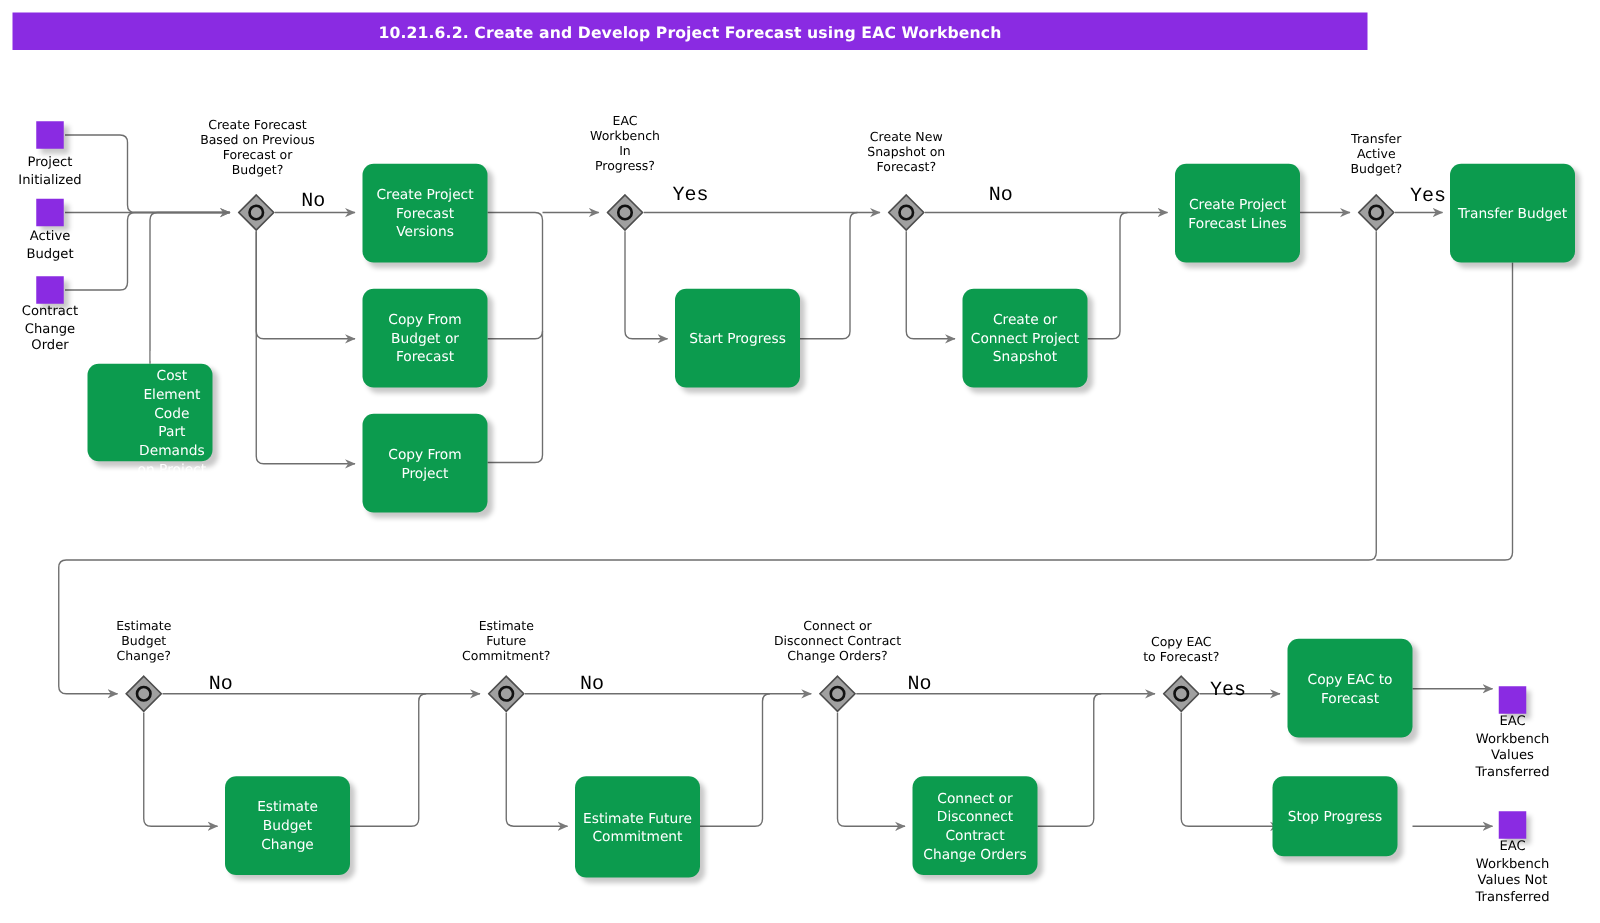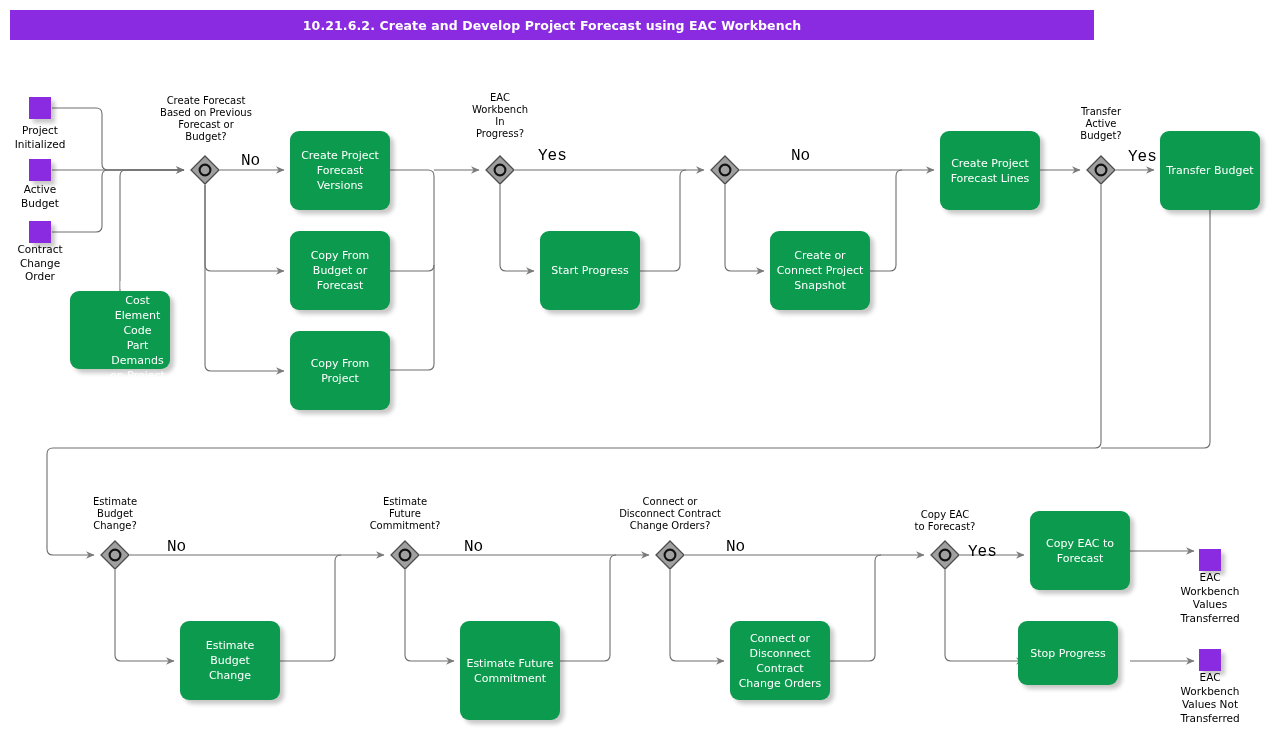--- a/index.html
+++ b/index.html
@@ -198,21 +198,21 @@
   <div class="node task" style="left:770px;top:231px;width:100px;height:79px;">Create or<br>Connect Project<br>Snapshot</div>
 
   <div class="node task" style="left:540px;top:231px;width:100px;height:79px;">Start Progress</div>
 
   <div class="node task" style="left:940px;top:131px;width:100px;height:79px;">Create Project<br>Forecast Lines</div>
 
   <div class="node task" style="left:1160px;top:131px;width:100px;height:79px;">Transfer Budget</div>
 
   <div class="node task" style="left:180px;top:621px;width:100px;height:79px;">Estimate Budget<br>Change</div>
 
-  <div class="node task" style="left:460px;top:621px;width:100px;height:99px;">Estimate Future<br>Commitment</div>
+  <div class="node task" style="left:460px;top:621px;width:100px;height:81px;">Estimate Future<br>Commitment</div>
 
   <div class="node task" style="left:730px;top:621px;width:100px;height:79px;">Connect or<br>Disconnect<br>Contract<br>Change Orders</div>
 
   <div class="node task" style="left:1030px;top:511px;width:100px;height:79px;">Copy EAC to<br>Forecast</div>
 
   <div class="node task" style="left:1018px;top:621px;width:100px;height:64px;">Stop Progress</div>
 
   <div class="node decision" style="left:190px;top:155px;">
     <svg width="30" height="30" viewBox="0 0 30 30" xmlns="http://www.w3.org/2000/svg">
       <path d="M16.5,2.5 L28.5,15 L16.5,27.5 L4.5,15 z" fill="#000" opacity="0.2"></path>
@@ -231,20 +231,21 @@
   </div>
   <div class="decision-label" style="left:450px;top:92px;width:100px;">EAC<br>Workbench<br>In<br>Progress?</div>
 
   <div class="node decision" style="left:710px;top:155px;">
     <svg width="30" height="30" viewBox="0 0 30 30" xmlns="http://www.w3.org/2000/svg">
       <path d="M16.5,2.5 L28.5,15 L16.5,27.5 L4.5,15 z" fill="#000" opacity="0.2"></path>
       <path d="M15,1 L29,15 L15,29 L1,15 z" fill="#A0A0A0" stroke="#4D4D4D" stroke-width="1.3"></path>
       <circle cx="15" cy="15" r="5.4" fill="#A0A0A0" stroke="#111111" stroke-width="2.1"></circle>
     </svg>
   </div>
+  <div class="decision-label" style="left:665px;top:105px;width:120px;">Create New<br>Snapshot on<br>Forecast?</div>
 
   <div class="node decision" style="left:1086px;top:155px;">
     <svg width="30" height="30" viewBox="0 0 30 30" xmlns="http://www.w3.org/2000/svg">
       <path d="M16.5,2.5 L28.5,15 L16.5,27.5 L4.5,15 z" fill="#000" opacity="0.2"></path>
       <path d="M15,1 L29,15 L15,29 L1,15 z" fill="#A0A0A0" stroke="#4D4D4D" stroke-width="1.3"></path>
       <circle cx="15" cy="15" r="5.4" fill="#A0A0A0" stroke="#111111" stroke-width="2.1"></circle>
     </svg>
   </div>
   <div class="decision-label" style="left:1051px;top:106px;width:100px;">Transfer<br>Active<br>Budget?</div>
 

